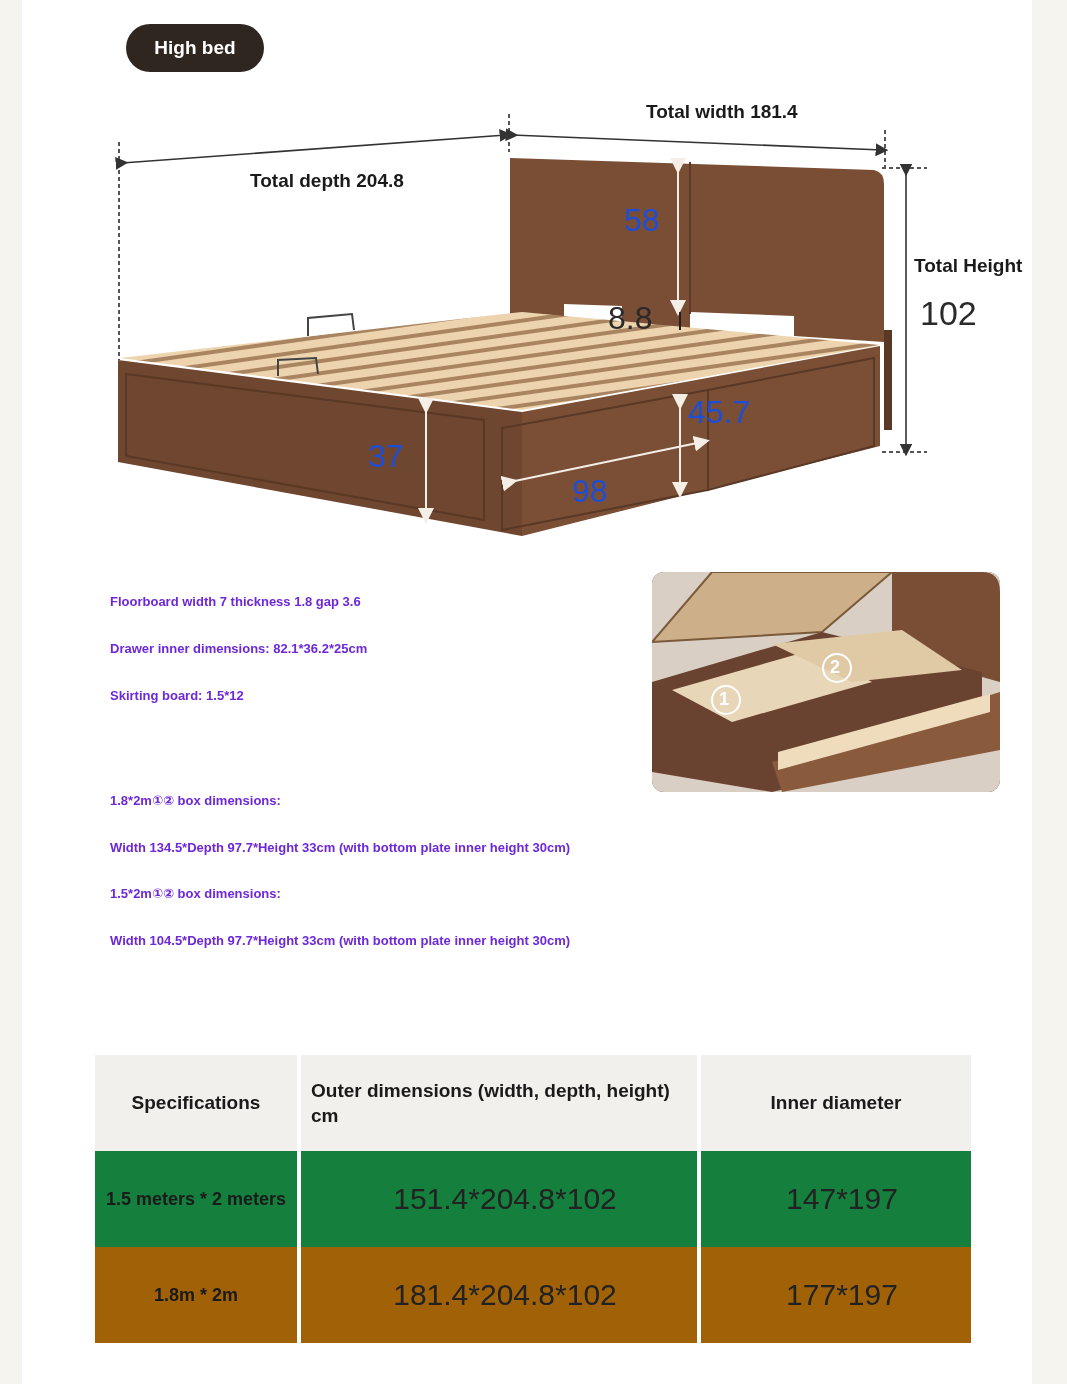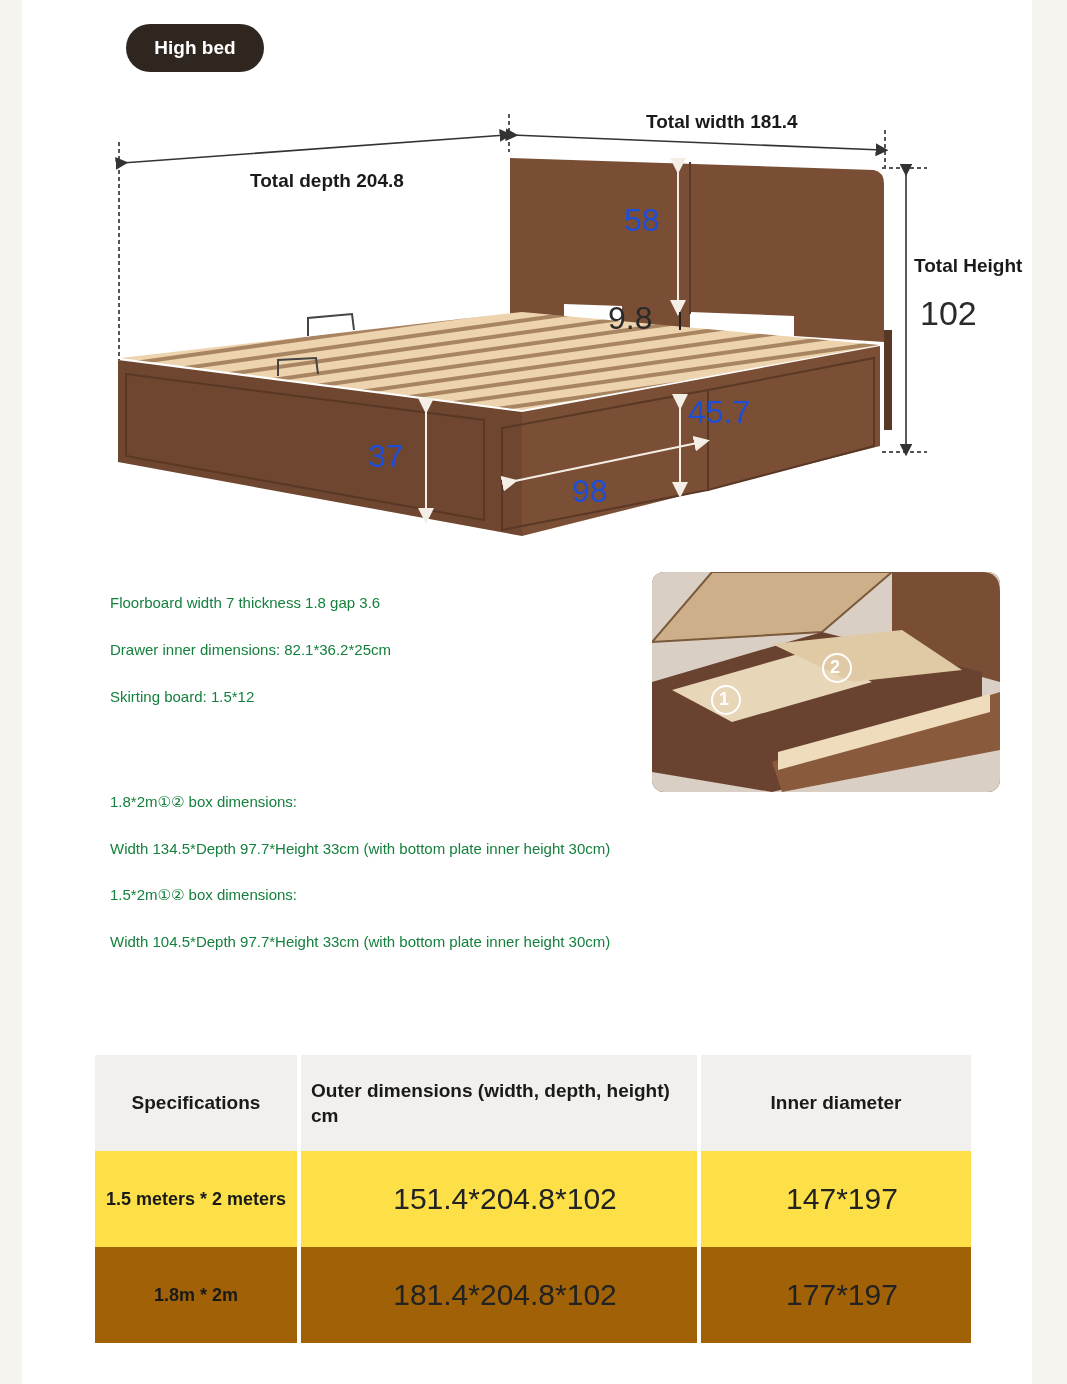--- a/index.html
+++ b/index.html
@@ -19,38 +19,38 @@
 
     
     .diagram { position: absolute; left: 0; top: 90px; width: 1010px; height: 470px; }
     .diagram svg { position: absolute; left: 0; top: 0; }
     .dlabel { position: absolute; font-weight: bold; font-size: 19px; color: #1a1a1a; white-space: nowrap; }
     .dnum { position: absolute; font-size: 32px; color: #1d4ed8; white-space: nowrap; }
     .dnum.dark { color: #2a2a2a; }
     .dnum.big { font-size: 34px; color: #2a2a2a; }
 
     
-    .spec-line { position: absolute; left: 88px; font-weight: normal; font-size: 15px; color: #15803d; white-space: nowrap; }
+    .spec-line { position: absolute; left: 88px; font-weight: bold; font-size: 13px; color: #6d28d9; white-space: nowrap; }
     .photo {
       position: absolute; left: 630px; top: 572px; width: 348px; height: 220px;
       border-radius: 12px; overflow: hidden; background: #6b4530;
     }
 
     
     .spec-table { position: absolute; left: 73px; top: 1055px; width: 876px; }
     .trow { display: flex; }
     .tcell {
       display: flex; align-items: center; justify-content: center;
       text-align: center; border-right: 4px solid #ffffff;
     }
     .tcell:last-child { border-right: none; }
     .c1 { width: 206px; } .c2 { width: 400px; } .c3 { width: 270px; }
     .hdr .tcell { height: 96px; background: #f2f0ec; font-weight: bold; font-size: 19px; }
     .hdr .c2 { justify-content: flex-start; text-align: left; padding-left: 10px; line-height: 25px; }
-    .r1 .tcell { height: 96px; background: #fde047; }
+    .r1 .tcell { height: 96px; background: #15803d; }
     .r2 .tcell { height: 96px; background: #a16207; }
     .r1 .c1, .r2 .c1 { font-weight: bold; font-size: 18px; }
     .r1 .c2, .r2 .c2, .r1 .c3, .r2 .c3 { font-size: 30px; color: #222; padding-left: 12px; }
   </style>
 </head>
 <body>
 
 <div class="page">
 
   <div class="pill">
@@ -98,25 +98,25 @@
       <path d="M256,286 L256,270 L294,268 L296,284" fill="none" stroke="#444" stroke-width="2"></path>
 
       <line x1="656" y1="76" x2="656" y2="218" stroke="#f4eee6" stroke-width="2" marker-start="url(#arrw)" marker-end="url(#arrw)"></line>
       <line x1="404" y1="316" x2="404" y2="426" stroke="#f4eee6" stroke-width="2" marker-start="url(#arrw)" marker-end="url(#arrw)"></line>
       <line x1="658" y1="312" x2="658" y2="400" stroke="#f4eee6" stroke-width="2" marker-start="url(#arrw)" marker-end="url(#arrw)"></line>
       <line x1="488" y1="392" x2="680" y2="352" stroke="#f4eee6" stroke-width="2" marker-start="url(#arrw)" marker-end="url(#arrw)"></line>
       <line x1="658" y1="222" x2="658" y2="240" stroke="#222" stroke-width="2"></line>
     </svg>
 
     <div class="dlabel" style="left:228px; top:80px;">Total depth 204.8</div>
-    <div class="dlabel" style="left:624px; top:21px;text-align:right;">Total width 181.4</div>
+    <div class="dlabel" style="left:624px; top:11px;text-align:right;">Total width 181.4</div>
     <div class="dlabel" style="left:892px; top:165px;">Total Height</div>
     <div class="dnum big" style="left:898px; top:204px;">102</div>
     <div class="dnum" style="left:602px; top:112px;">58</div>
-    <div class="dnum dark" style="left:586px; top:210px;">9.8</div>
+    <div class="dnum dark" style="left:586px; top:210px;">8.8</div>
     <div class="dnum" style="left:346px; top:348px;">37</div>
     <div class="dnum" style="left:666px; top:304px;">45.7</div>
     <div class="dnum" style="left:550px; top:383px;">98</div>
   </div>
 
   <div class="spec-line" style="top:594px;">Floorboard width 7 thickness 1.8 gap 3.6</div>
   <div class="spec-line" style="top:641px;">Drawer inner dimensions: 82.1*36.2*25cm</div>
   <div class="spec-line" style="top:688px;">Skirting board: 1.5*12</div>
 
   <div class="photo">

